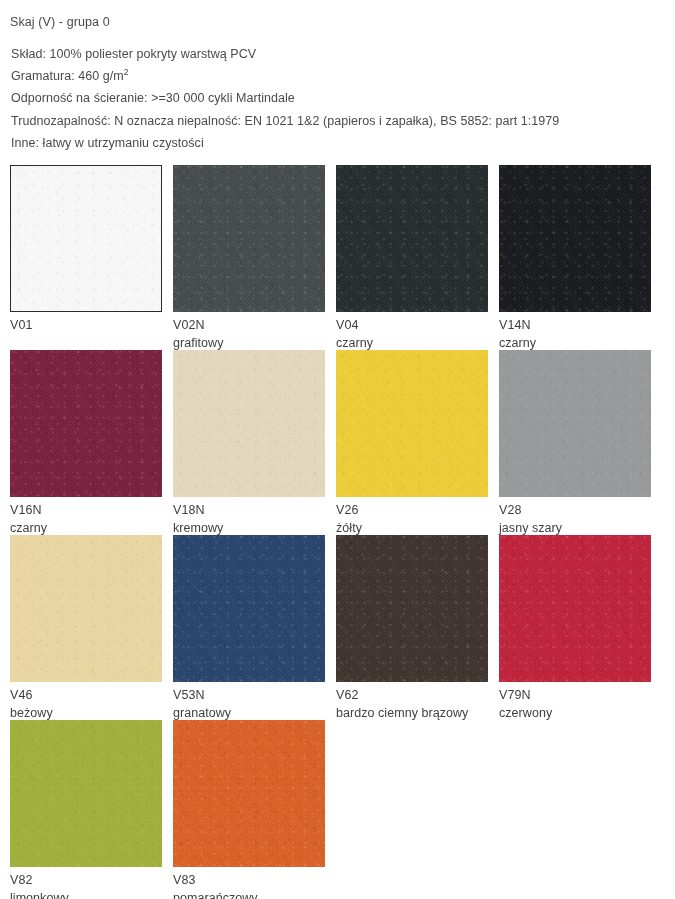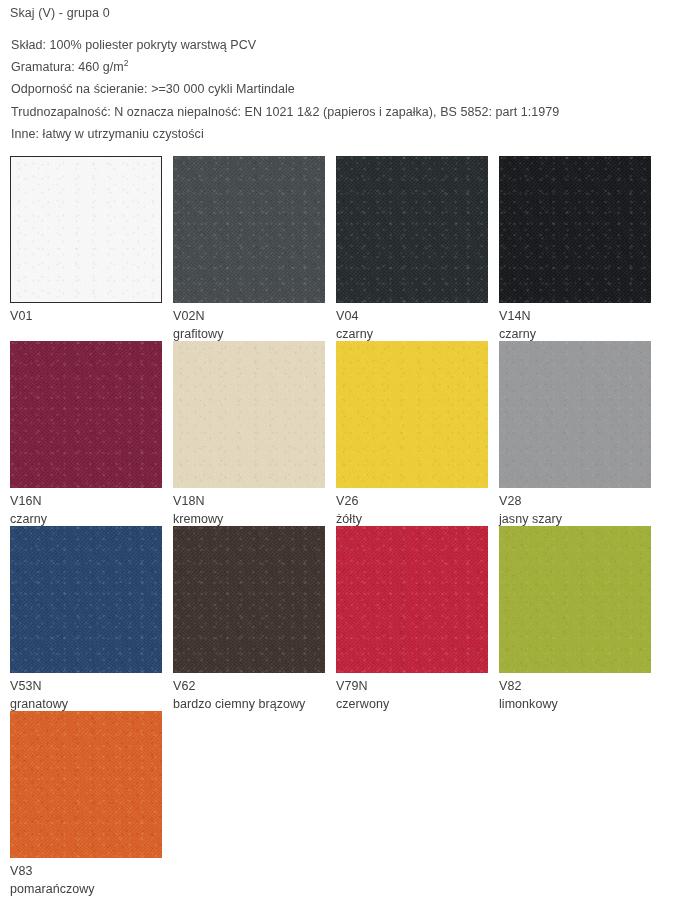--- a/index.html
+++ b/index.html
@@ -25,21 +25,21 @@
   }
 
   
   .header {
     padding: 5px 0 0 10px;
   }
   .doc-title {
     font-size: 12.5px;
     line-height: 16px;
     color: #4a4a4a;
-    margin: 0 0 13px 0;
+    margin: 9px 0 13px 0;
     letter-spacing: 0.1px;
   }
   .spec-list {
     list-style: none;
     margin: 1px;
     padding: 0;
   }
   .spec-line {
     font-size: 12.5px;
     line-height: 22.2px;
@@ -213,20 +213,30 @@
         <div class="swatch-chip light" style="background-color: rgb(154, 155, 157);">
           <div class="grain"></div>
           <div class="grain2"></div>
         </div>
         <div class="swatch-labels">
           <div class="swatch-code">V28</div>
           <div class="swatch-name">jasny szary</div>
         </div>
       </div>
       <div class="swatch-cell">
+        <div class="swatch-chip light" style="background-color: rgb(236, 217, 164);">
+          <div class="grain"></div>
+          <div class="grain2"></div>
+        </div>
+        <div class="swatch-labels">
+          <div class="swatch-code">V46</div>
+          <div class="swatch-name">beżowy</div>
+        </div>
+      </div>
+      <div class="swatch-cell">
         <div class="swatch-chip" style="background-color: rgb(39, 69, 110);">
           <div class="grain"></div>
           <div class="grain2"></div>
         </div>
         <div class="swatch-labels">
           <div class="swatch-code">V53N</div>
           <div class="swatch-name">granatowy</div>
         </div>
       </div>
       <div class="swatch-cell">

